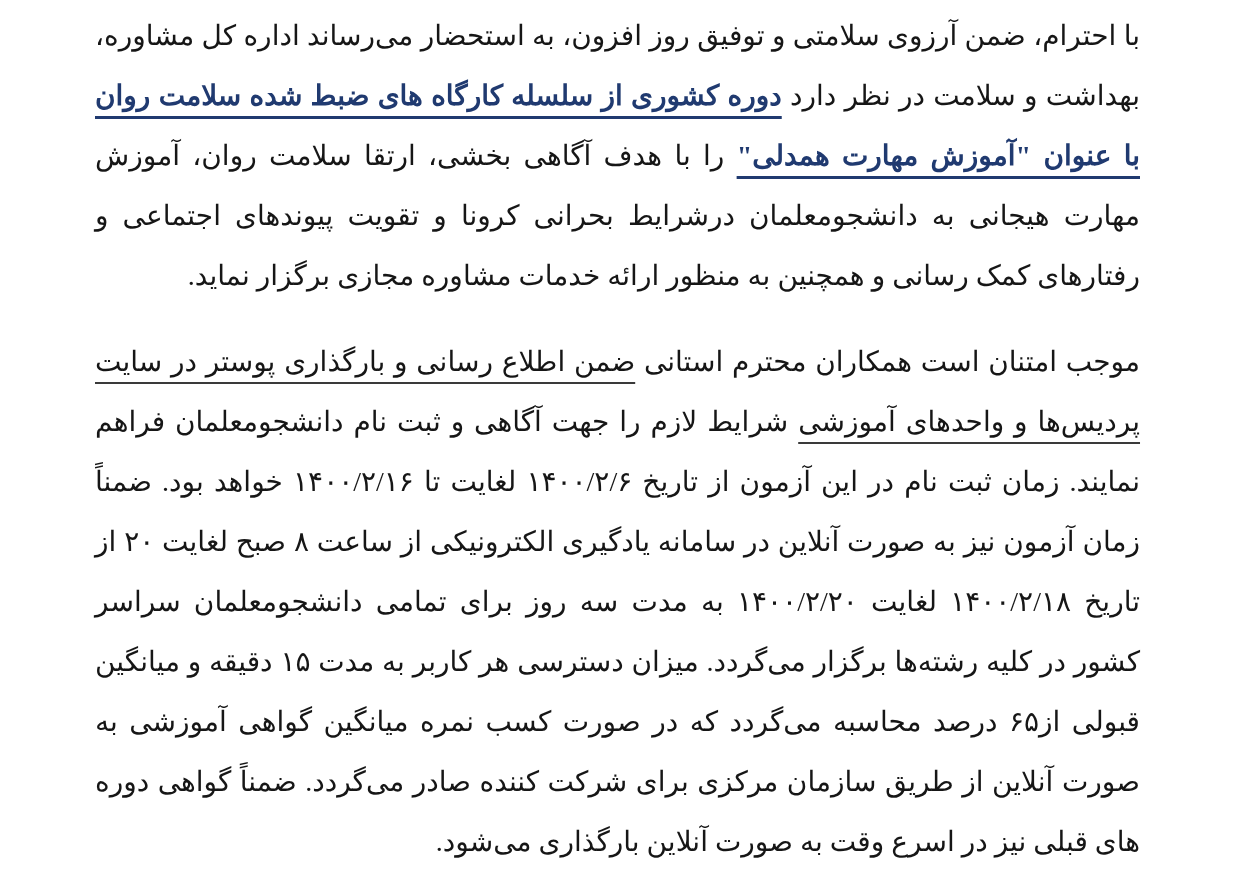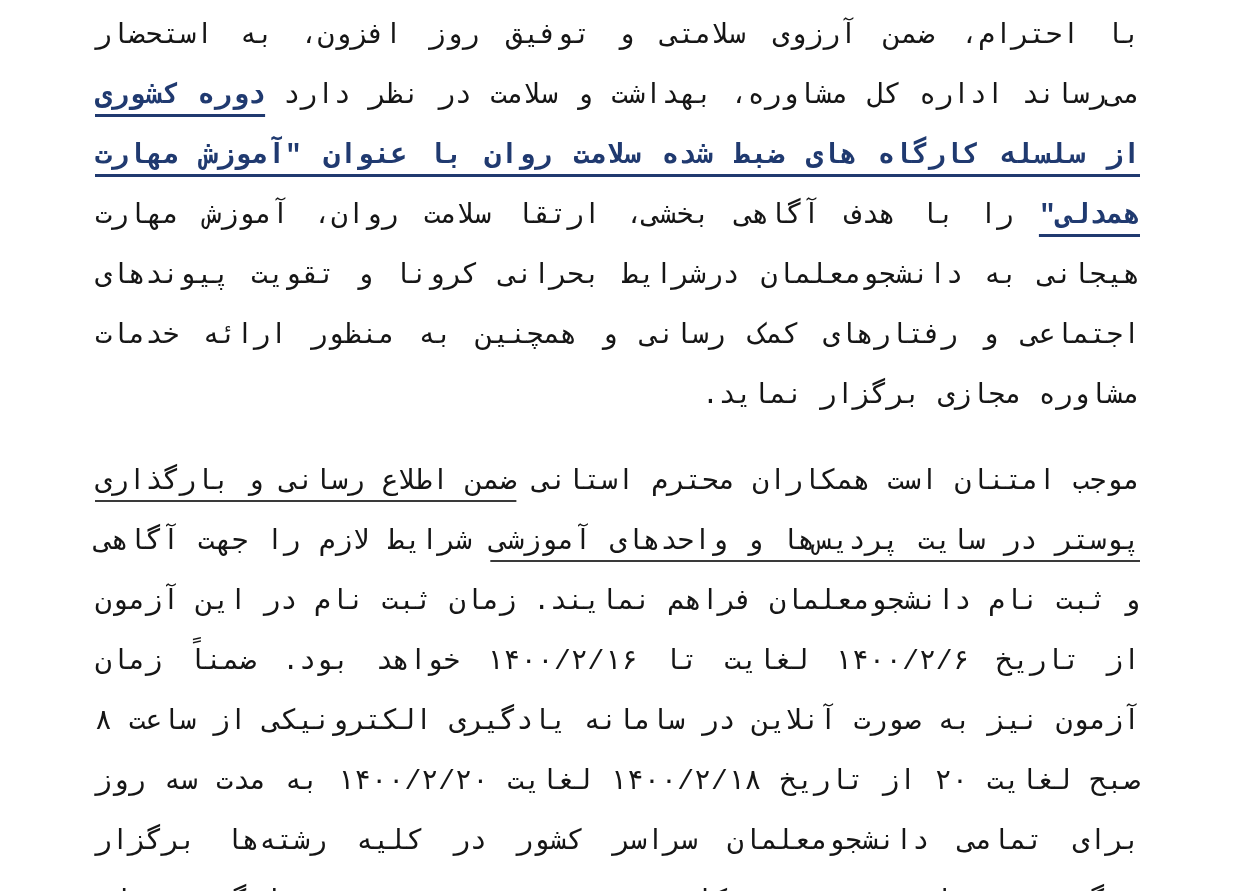--- a/index.html
+++ b/index.html
@@ -8,21 +8,21 @@
     background: #ffffff;
   }
   .page {
     position: relative;
     width: 1235px;
     height: 891px;
     box-sizing: border-box;
     background: #ffffff;
     padding: 6px 95px 0 95px;
     direction: rtl;
-    font-family: Liberation Mono, monospace;
+    font-family: Liberation Serif, serif;
     color: #161616;
     overflow: hidden;
   }
   .para {
     margin: 0;
     font-size: 28px;
     line-height: 60px;
     text-align: justify;
     text-justify: inter-word;
   }

